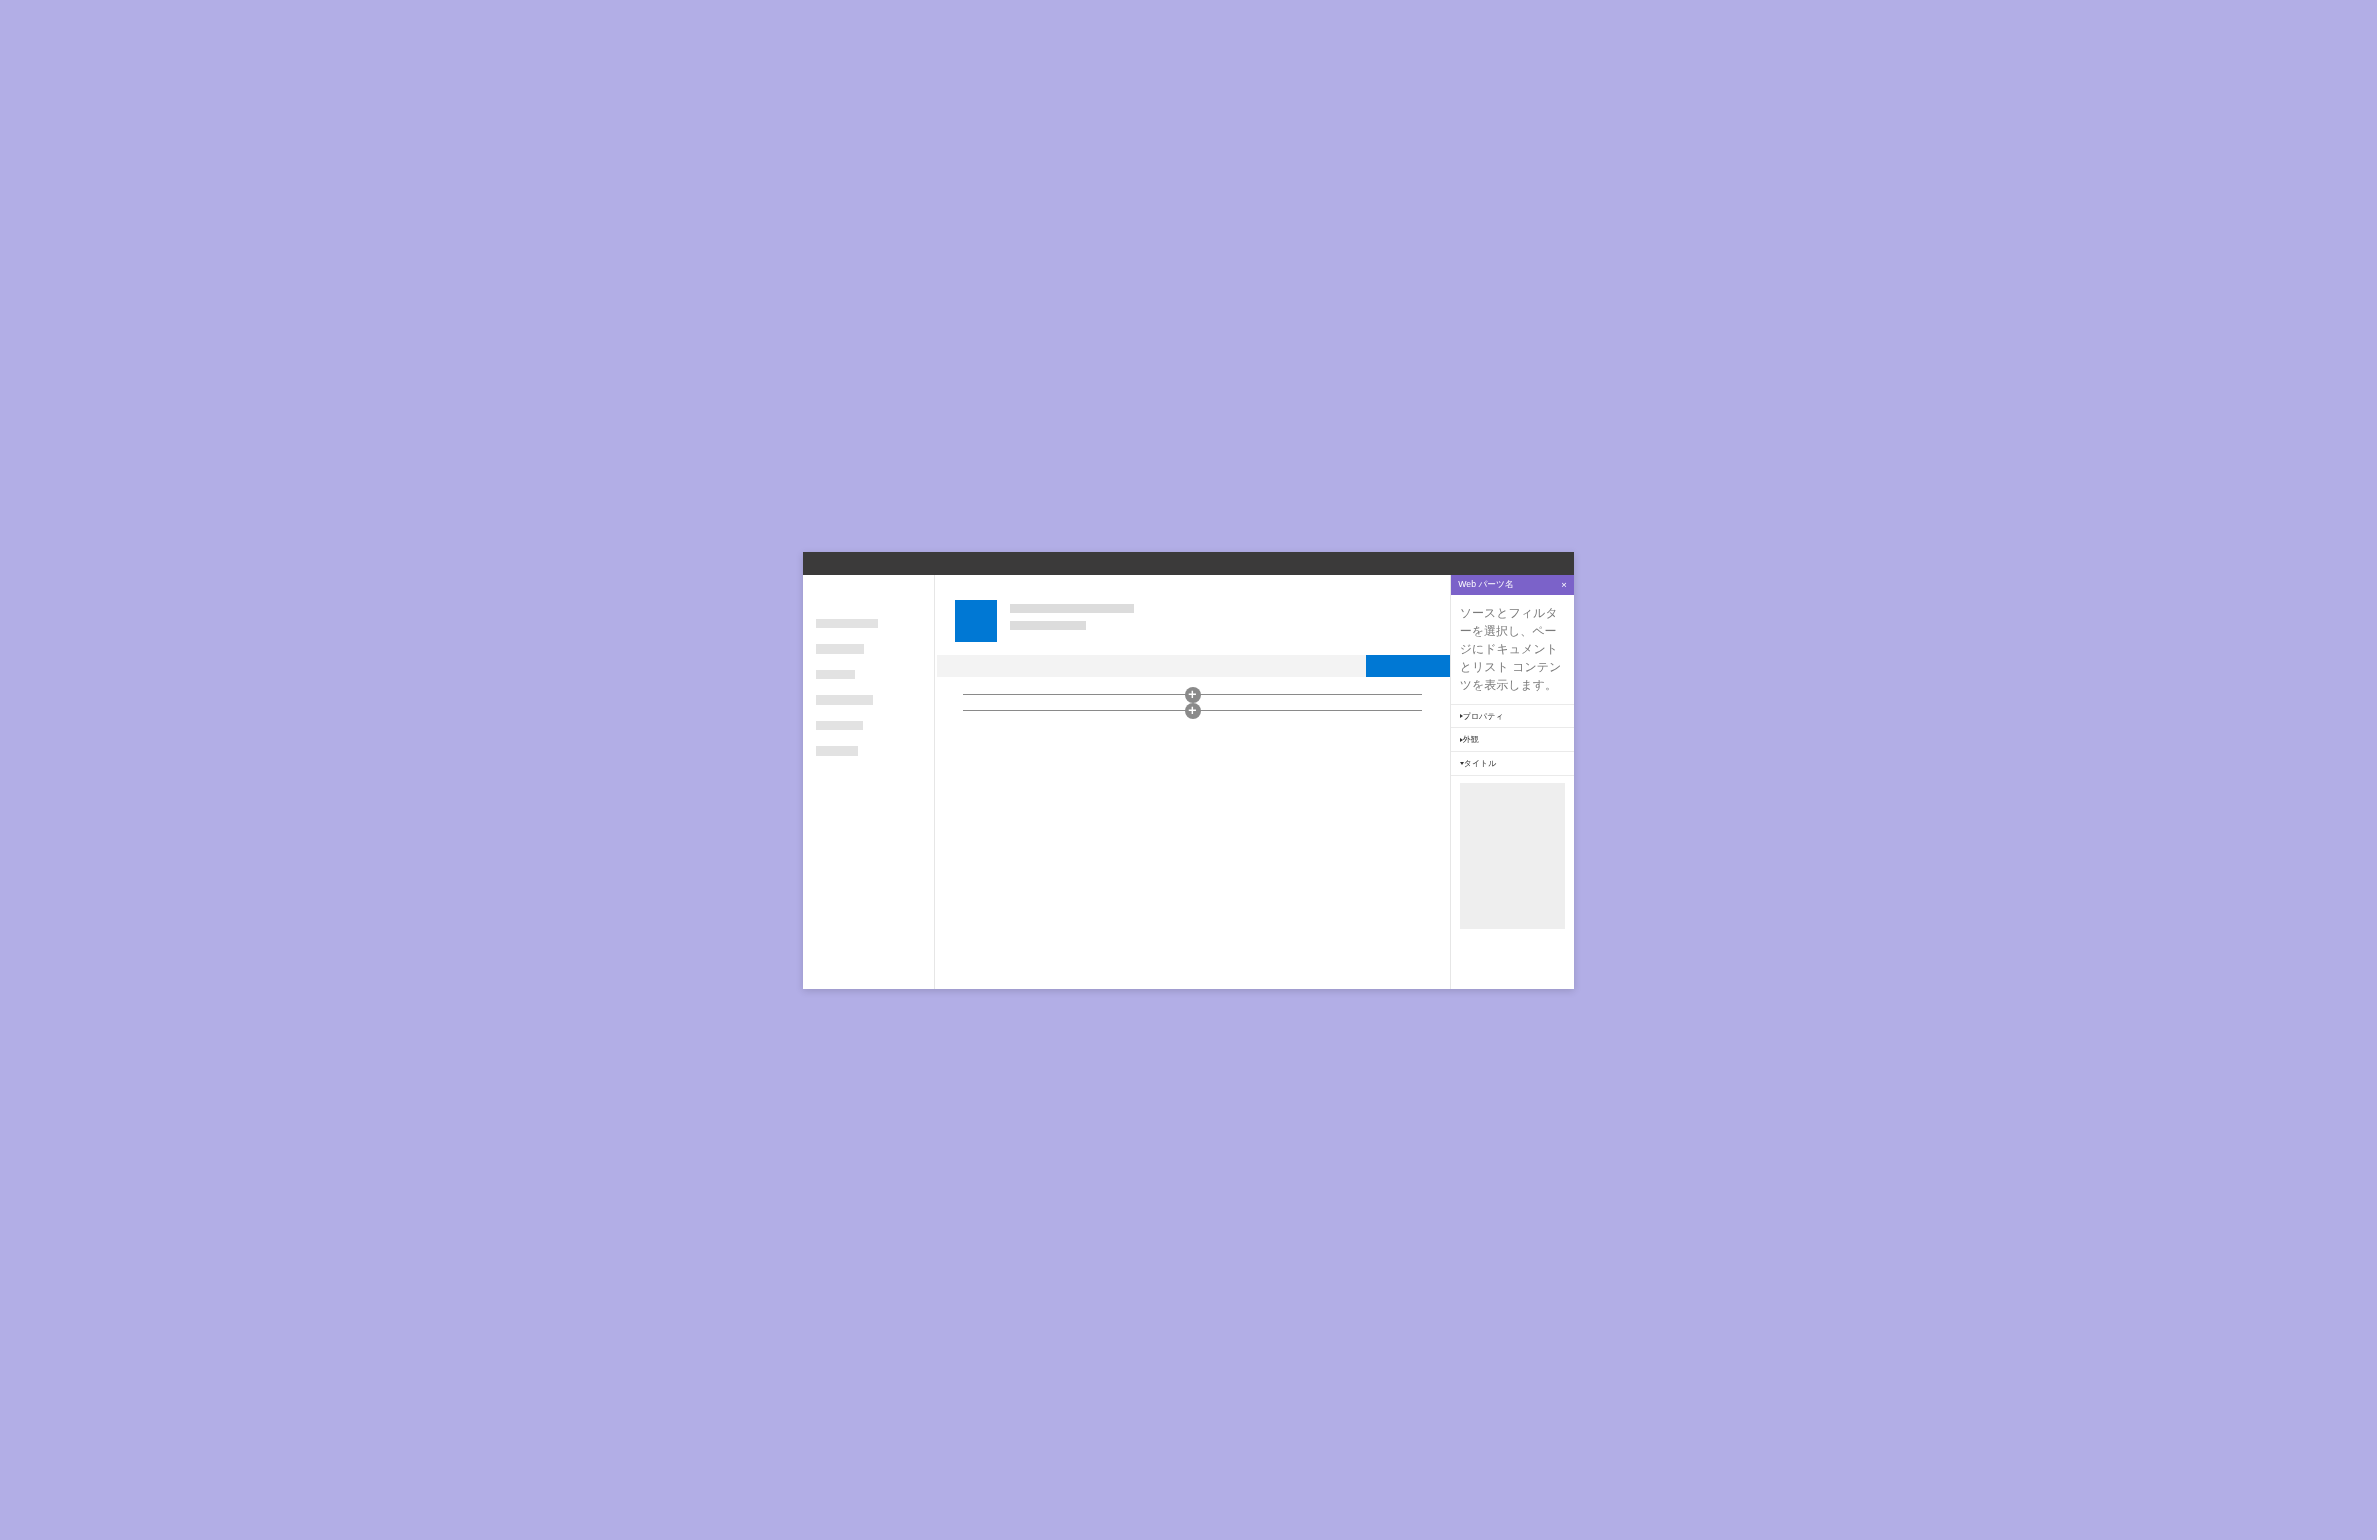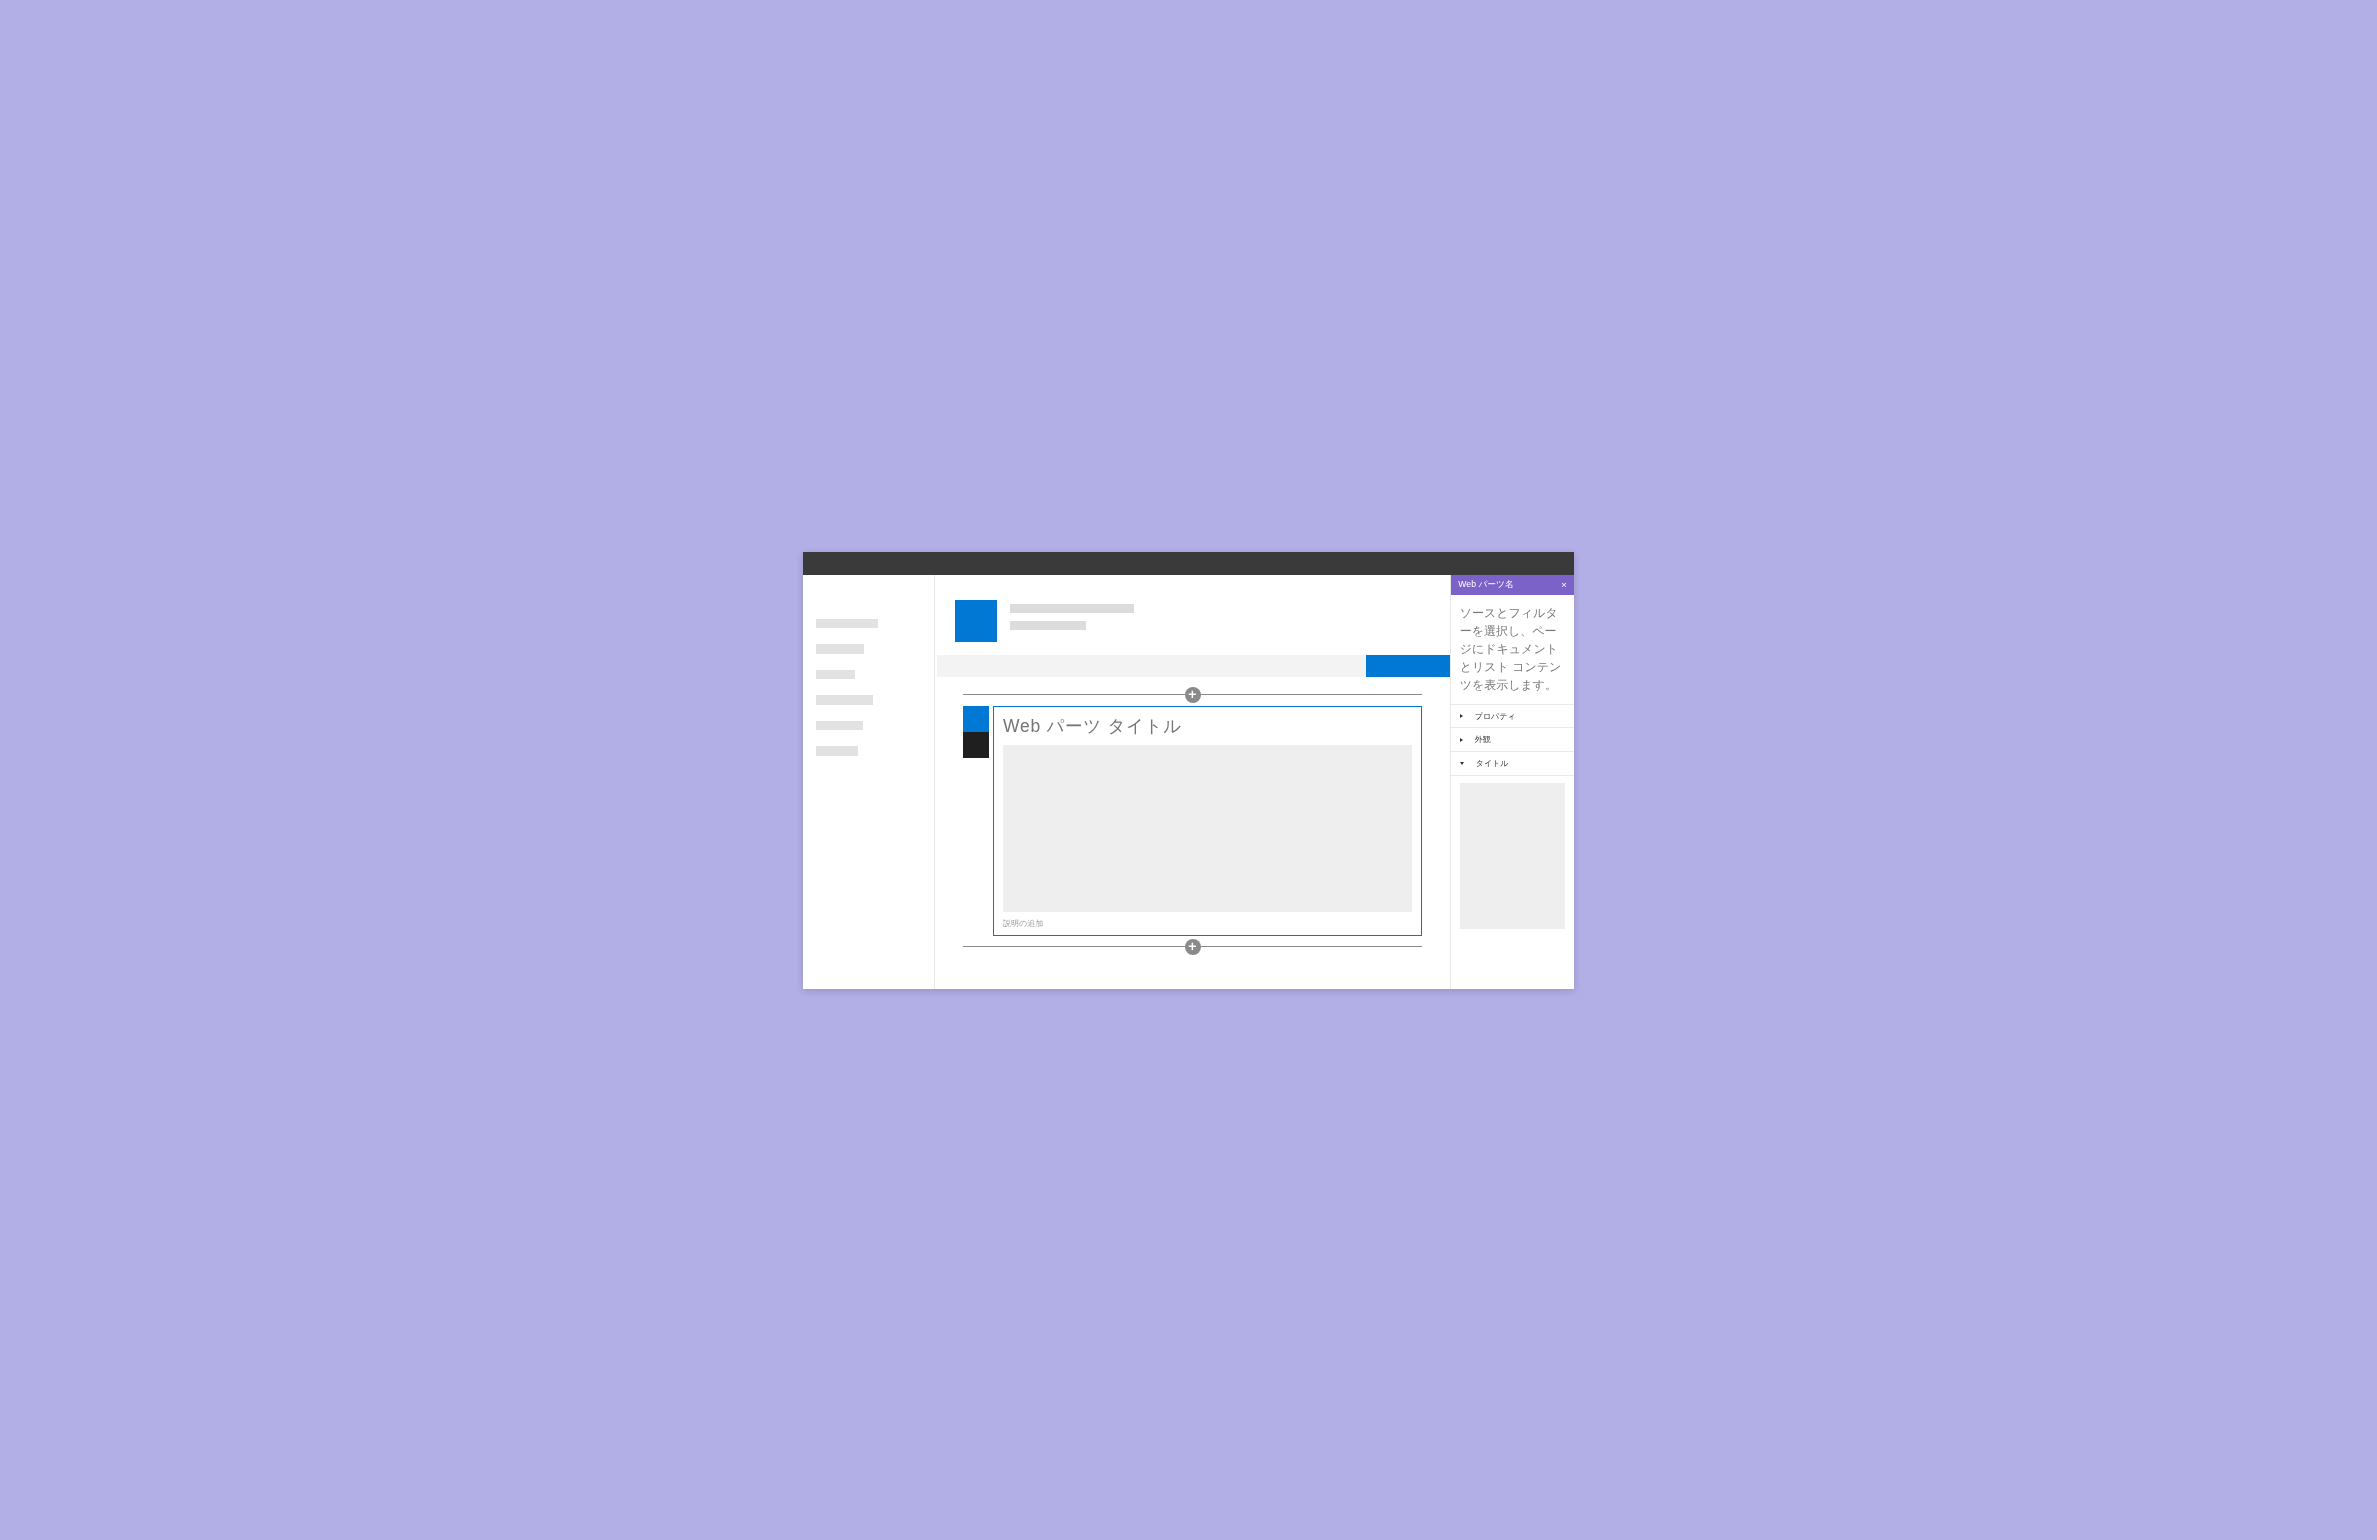--- a/index.html
+++ b/index.html
@@ -184,21 +184,21 @@
     font-size: 12px;
     line-height: 1.5;
     color: #7a7a7a;
     border-bottom: 0.7px solid #eaeaea;
   }
   .rp-section {
     border-bottom: 0.7px solid #eaeaea;
     padding: 5.8px 8.7px;
     display: flex;
     align-items: center;
-    gap: 12px;
+    gap: 0;
     font-size: 8px;
     color: #333333;
     cursor: pointer;
   }
   .caret {
     width: 0;
     height: 0;
     display: inline-block;
   }
   .caret.right {
@@ -259,31 +259,20 @@
           <div class="line"></div>
           <div class="add-btn">
             <span>
               <svg width="8.7" height="8.7" viewBox="0 0 12 12">
                   <path d="M5 1h2v4h4v2H7v4H5V7H1V5h4z" fill="#ffffff"></path>
                 </svg>
             </span>
           </div>
         </div>
 
-        <div class="webpart-row">
-          <div class="wp-controls">
-            <div class="wp-ctl blue"></div>
-            <div class="wp-ctl dark"></div>
-          </div>
-          <div class="webpart">
-            <div class="wp-title">Web パーツ タイトル</div>
-            <div class="wp-body"></div>
-            <div class="wp-desc">説明の追加</div>
-          </div>
-        </div>
 
         <div class="add-divider">
           <div class="line"></div>
           <div class="add-btn">
             <span>
               <svg width="8.7" height="8.7" viewBox="0 0 12 12">
                   <path d="M5 1h2v4h4v2H7v4H5V7H1V5h4z" fill="#ffffff"></path>
                 </svg>
             </span>
           </div>

